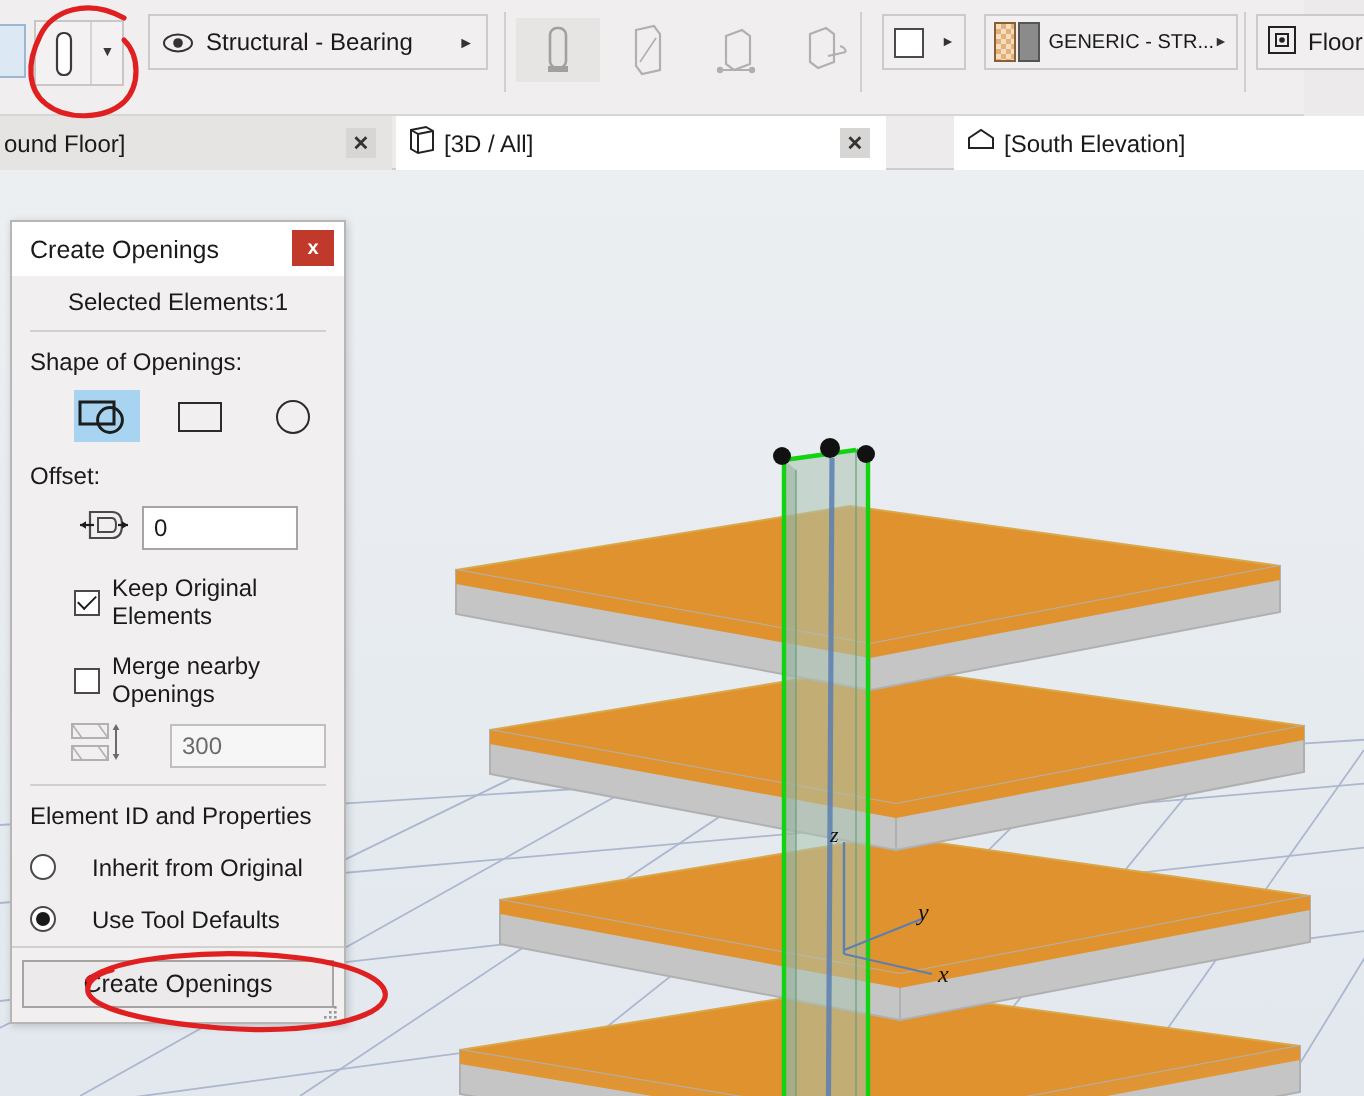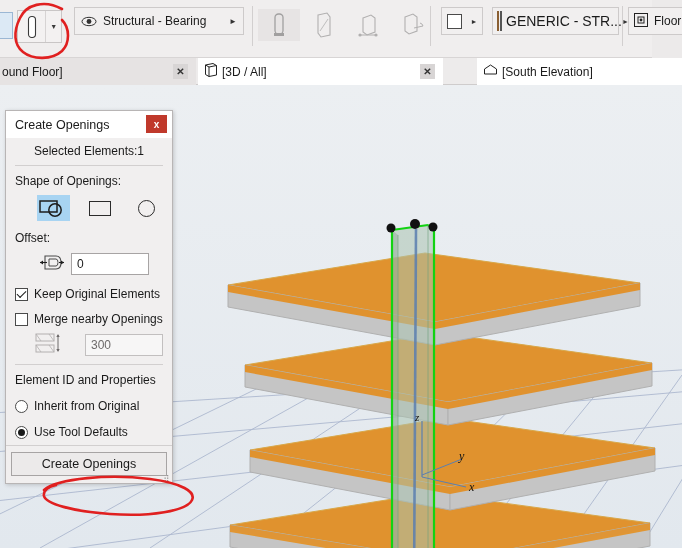--- a/index.html
+++ b/index.html
@@ -64,21 +64,21 @@
     position: absolute; left: 492px; top: 7px; width: 127px; height: 28px;
     background: #f1efef; border: 1px solid #cdcaca;
     display: flex; align-items: center; padding: 0 4px;
   }
   .mat-swatch {
     width: 13px; height: 20px; border: 1px solid #8a5f33;
     background:
       repeating-conic-gradient(#e3b07a 0% 25%, #f5ddc0 0% 50%) 0 0/5px 5px;
   }
   .mat-swatch2 { width: 13px; height: 20px; border: 1px solid #555; background: #8b8b8b; margin-left: 1px; }
-  .mat-combo .lbl { flex: 1; font-size: 14px; margin-left: 4px; white-space: nowrap; }
+  .mat-combo .lbl { flex: 1; font-size: 10px; margin-left: 4px; white-space: nowrap; }
   .mat-combo .tri { font-size: 7px; color: #333; }
   .floor-combo {
     position: absolute; left: 628px; top: 7px; width: 60px; height: 28px;
     background: #f1efef; border: 1px solid #cdcaca;
     display: flex; align-items: center; padding: 0 4px; gap: 5px;
   }
   .floor-combo .lbl { font-size: 12px; }
 
   
   .tabbar {
@@ -145,32 +145,32 @@
   .shape-btn.active { background: #a8d4f2; }
   .sq-ico { width: 22px; height: 15px; border: 1.4px solid #2b2b2b; }
   .ci-ico { width: 17px; height: 17px; border: 1.4px solid #2b2b2b; border-radius: 50%; }
   .offs-row { display: flex; align-items: center; gap: 6px; padding: 2px 0 6px 24px; }
   .num-input {
     width: 78px; height: 22px; background: #fff; border: 1px solid #a7a4a4;
     font-size: 12px; padding: 0 5px; display: flex; align-items: center;
     font-family: "Liberation Sans", sans-serif; color: #1a1a1a;
   }
   .num-input.dim { color: #6d6a6a; border-color: #c2bfbf; background: #f7f6f6; }
-  .chk-row { display: flex; align-items: center; gap: 6px; padding: 6px 0 5px 0; font-size: 12px; }
+  .chk-row { display: flex; align-items: center; gap: 6px; padding: 6px 0 5px 0; font-size: 12px; margin-left: 22px; }
   .chk {
     width: 13px; height: 13px; border: 1px solid #4a4a4a; background: #fff;
     display: flex; align-items: center; justify-content: center; flex: 0 0 auto;
   }
   .chk.checked::after {
     content: ""; width: 8px; height: 4px;
     border-left: 1.6px solid #1a1a1a; border-bottom: 1.6px solid #1a1a1a;
     transform: rotate(-45deg) translate(1px,-1px);
   }
   .merge-row { display: flex; align-items: center; gap: 22px; padding: 1px 0 7px 20px; }
-  .rad-row { display: flex; align-items: center; gap: 6px; padding: 6px 0 6px 0; font-size: 12px; }
+  .rad-row { display: flex; align-items: flex-start; gap: 18px; padding: 6px 0 6px 0; font-size: 12px; }
   .rad {
     width: 13px; height: 13px; border: 1px solid #4a4a4a; border-radius: 50%;
     background: #fff; display: flex; align-items: center; justify-content: center; flex: 0 0 auto;
   }
   .rad.checked::after { content: ""; width: 7px; height: 7px; border-radius: 50%; background: #1a1a1a; }
   .dlg-footer { padding: 6px 5px 7px 5px; position: relative; }
   .btn-main {
     width: 100%; height: 24px; background: #eceaea; border: 1px solid #a7a4a4;
     font-size: 12.5px; display: flex; align-items: center; justify-content: center;
     color: #1a1a1a;

